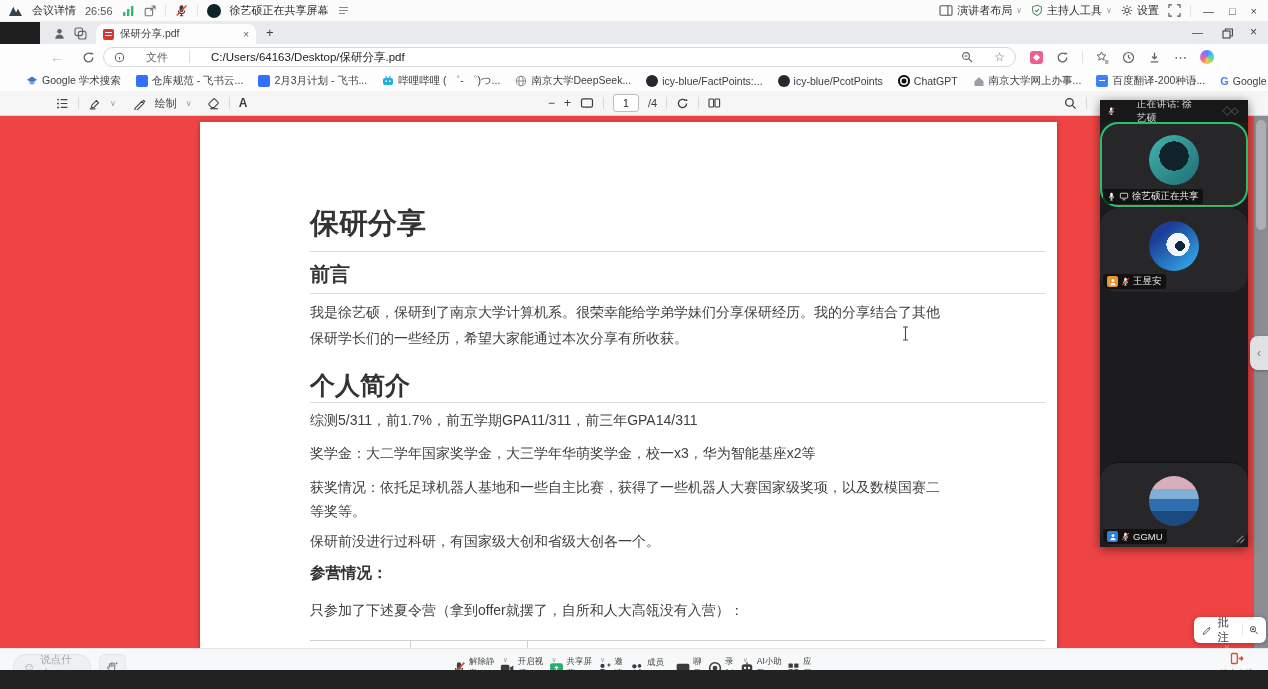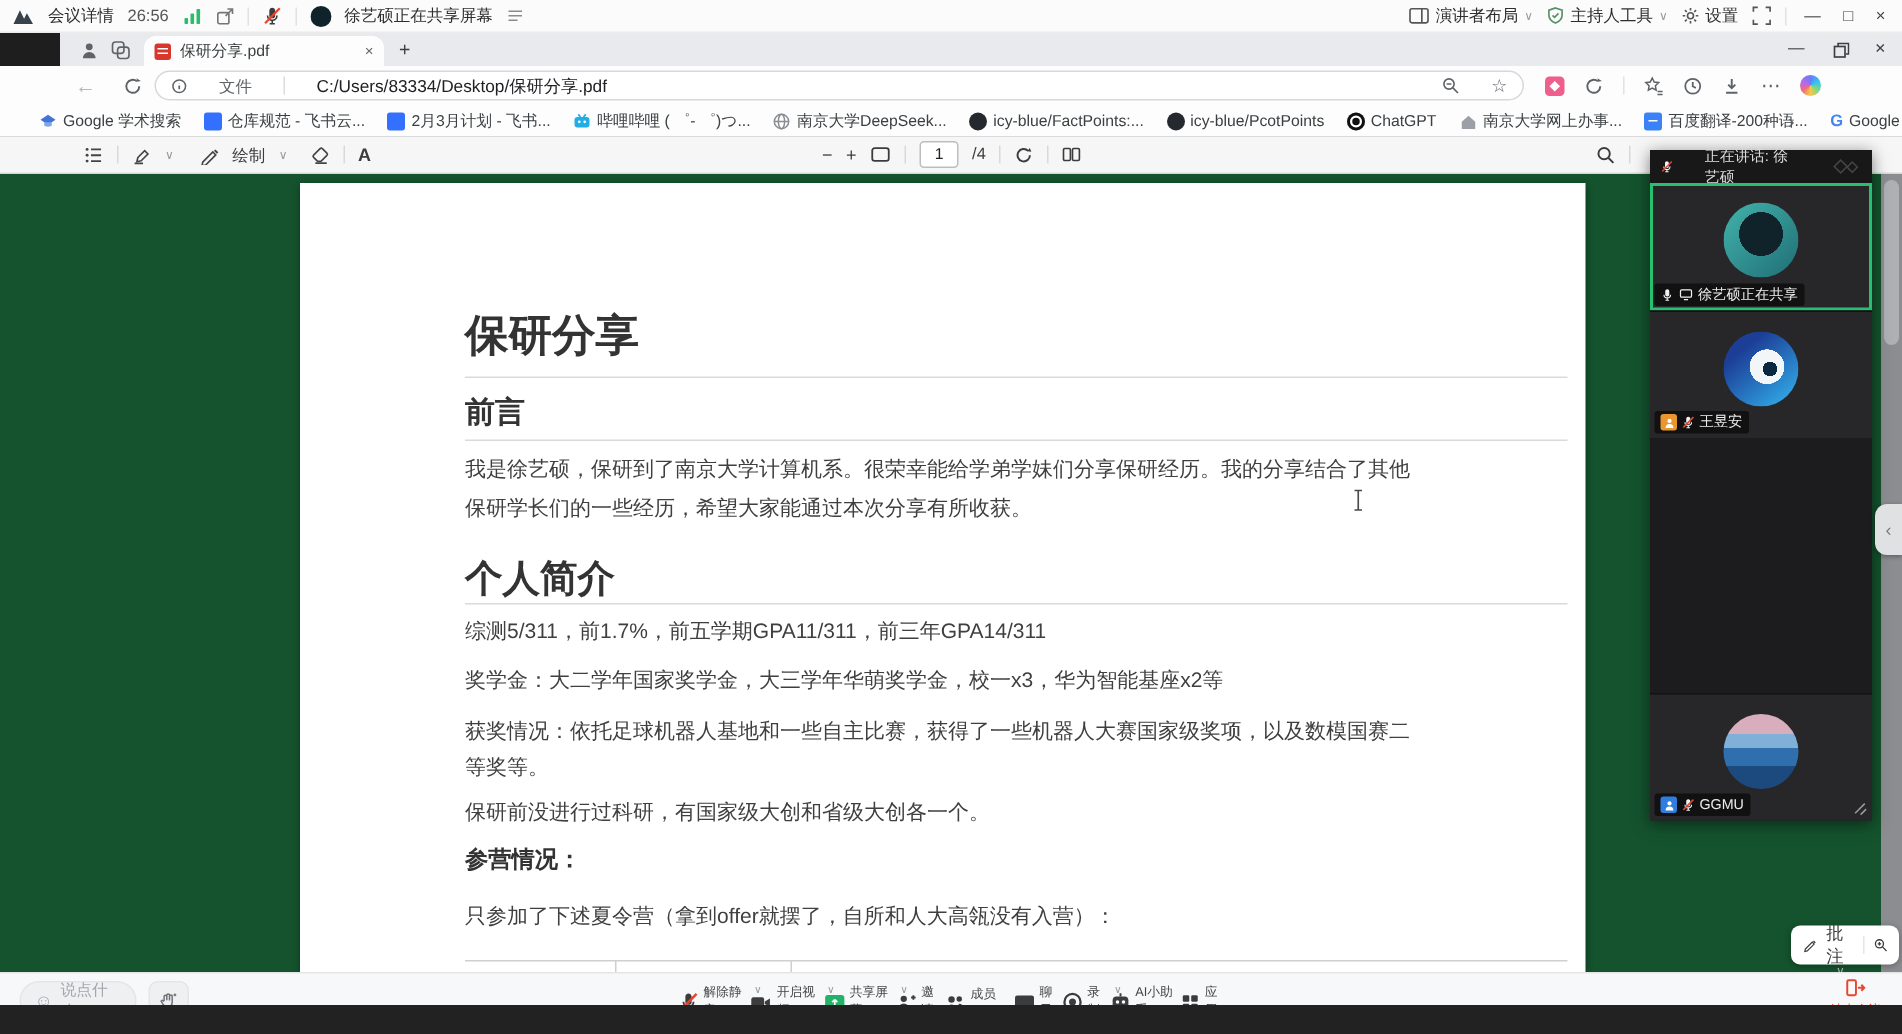--- a/index.html
+++ b/index.html
@@ -38,30 +38,30 @@
   
   .pdftoolbar{position:absolute;left:0;top:91px;width:1268px;height:25px;background:#f6f6f7;border-bottom:1px solid #d8d8d8;
     box-sizing:border-box;color:#3c3c3c;}
   .ptl{position:absolute;left:56px;top:0;height:24px;display:flex;align-items:center;gap:9px;}
   .ptc{position:absolute;left:548px;top:0;height:24px;display:flex;align-items:center;gap:9px;font-size:12px;}
   .ptr{position:absolute;left:1064px;top:0;height:24px;display:flex;align-items:center;gap:9px;}
   .pagebox{width:24px;height:16px;border:1px solid #bdbdbd;border-radius:3px;background:#fff;font-size:10.5px;
     display:flex;align-items:center;justify-content:center;color:#222;}
   .pt-label{font-size:11px;color:#3c3c3c;}
   
-  .pdfarea{position:absolute;left:0;top:116px;width:1268px;height:532px;background:#14532d;}
+  .pdfarea{position:absolute;left:0;top:116px;width:1268px;height:532px;background:#ef4444;}
   .page{position:absolute;left:200px;top:6px;width:857px;height:526px;background:#ffffff;box-shadow:0 1px 5px rgba(0,0,0,.35);}
   .doc-title{position:absolute;left:110px;font-weight:700;color:#333;}
   .doc-line{position:absolute;left:110px;font-size:14px;color:#3f3f3f;white-space:nowrap;}
   .doc-rule{position:absolute;left:110px;width:735px;height:1px;background:#dadada;}
   
   .panel{position:absolute;left:1100px;top:100px;width:148px;height:447px;background:#1c1c1e;box-shadow:0 2px 10px rgba(0,0,0,.5);}
   .panel-hd{position:absolute;left:0;top:0;width:148px;height:22px;background:#181818;display:flex;align-items:center;gap:21px;
     padding:0 7px;box-sizing:border-box;font-size:10px;color:#dcdcdc;}
-  .tile{position:absolute;left:0;width:148px;height:85px;background:#27272a;box-sizing:border-box;border-top:1px solid #121214;overflow:hidden;}
+  .tile{position:absolute;left:0;width:148px;height:85px;background:#27272a;box-sizing:border-box;border-top:1px solid #121214;overflow:hidden;border-radius:18px;}
   .tile .avatar{position:absolute;left:49px;top:13px;width:50px;height:50px;}
   .badge{position:absolute;left:3px;bottom:3px;height:15px;background:rgba(12,12,12,.78);border-radius:2px;
     display:flex;align-items:center;gap:3px;padding:0 4px;font-size:9.5px;color:#ececec;white-space:nowrap;}
   .sqbadge{width:11px;height:11px;border-radius:2px;display:flex;align-items:center;justify-content:center;}
   .av1{background:radial-gradient(circle 15px at 50% 42%,#10232b 97%,rgba(0,0,0,0) 98%),linear-gradient(135deg,#43b3ab,#1f6e76);}
   .av2{background:radial-gradient(circle 5px at 62% 50%,#0c2740 96%,rgba(0,0,0,0) 97%),radial-gradient(circle 12px at 58% 47%,#f2f6f8 96%,rgba(0,0,0,0) 97%),linear-gradient(140deg,#1c3e96 25%,#2f9fe0 85%);}
   .av3{background:radial-gradient(circle 10px at 48% 44%,#c8a06a 96%,rgba(0,0,0,0) 97%),linear-gradient(165deg,#bcd9ee 0%,#e8f2f9 60%,#f7fbfd 100%);}
   .av4{background:linear-gradient(160deg,#a8cce8 0% 28%,#c29a5c 28% 55%,#7d5a30 55% 80%,#5d4222 80% 100%);}
   .av5{background:linear-gradient(180deg,#d9aebc 0% 26%,#7fb0d8 26% 45%,#2f6fae 45% 70%,#1d4a7e 70% 100%);}
   
@@ -198,21 +198,21 @@
       <path d="M10 6A4 4 0 1 1 8.6 3" fill="none" stroke="#5f6368" stroke-width="1.2"></path>
       <path d="M8.2 1l.6 2.3L11 2.7z" fill="#5f6368"></path>
     </svg>
     <div class="pill">
       <svg width="11" height="11" viewBox="0 0 12 12">
         <circle cx="6" cy="6" r="4.6" fill="none" stroke="#5f6368" stroke-width="1.1"></circle>
         <path d="M6 5.4v2.8M6 3.6v.3" stroke="#5f6368" stroke-width="1.2"></path>
       </svg>
       <span class="scheme">文件</span>
       <span class="vdiv" style="background:#dadce0"></span>
-      <span class="url">C:/Users/83334/Desktop/保研分享.pdf</span>
+      <span class="url">C:/Users/64163/Desktop/保研分享.pdf</span>
       <span style="flex:1"></span>
       <svg width="12" height="12" viewBox="0 0 12 12">
         <circle cx="5" cy="5" r="3.4" fill="none" stroke="#5f6368" stroke-width="1.1"></circle>
         <path d="M7.6 7.6L11 11M3.4 5h3.2" stroke="#5f6368" stroke-width="1.1"></path>
       </svg>
       <span style="font-size:12px;color:#5f6368">☆</span>
     </div>
     <div class="addr-icons">
       <span style="width:13px;height:13px;border-radius:3px;background:#ee5f8e;position:relative;display:inline-block">
         <span style="position:absolute;left:4px;top:4px;width:5px;height:5px;background:#fff;transform:rotate(45deg)"></span>

